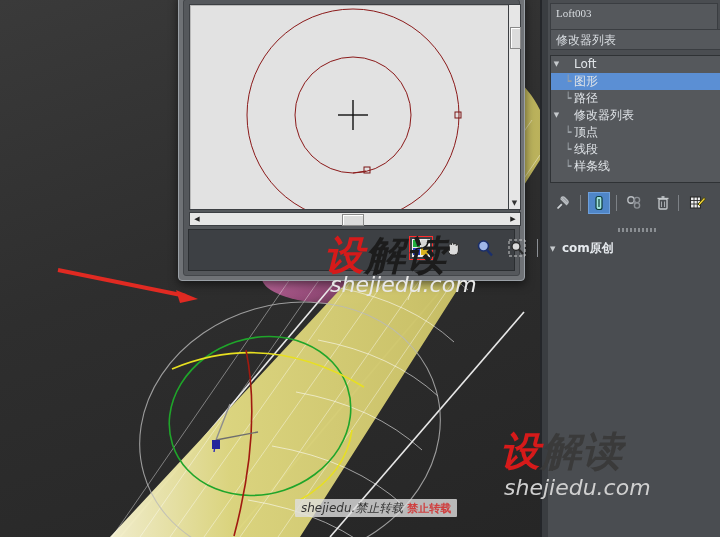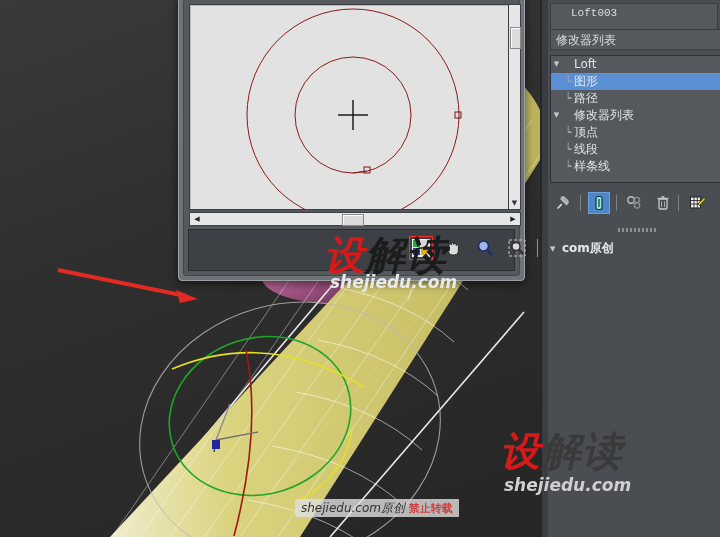--- a/index.html
+++ b/index.html
@@ -86,22 +86,22 @@
   
   .cpanel{
     position:absolute;left:540px;top:0;width:180px;height:537px;
     background:#4a4d51;
     border-left:2px solid #24262a;
   }
   .cp-strip{position:absolute;left:0;top:0;width:6px;height:537px;background:#3a3d41;}
   .namefield{
     position:absolute;left:8px;top:3px;width:168px;height:29px;
     background:#55585c;border:1px solid #3a3d41;
-    color:#d9dde1;font-size:11px;line-height:18px;padding-left:20px;
-    box-sizing:border-box;font-family:Liberation Mono, monospace;
+    color:#d9dde1;font-size:11px;line-height:18px;padding-left:5px;
+    box-sizing:border-box;font-family:Liberation Serif, serif;
   }
   .modlist{
     position:absolute;left:8px;top:29px;width:174px;height:21px;
     background:#55585c;border:1px solid #3a3d41;
     color:#d9dde1;font-size:12px;line-height:21px;padding-left:5px;
     box-sizing:border-box;
   }
   .stack{
     position:absolute;left:8px;top:55px;width:175px;height:128px;
     background:#55585c;border:1px solid #2f3235;box-sizing:border-box;
@@ -147,21 +147,21 @@
   }
 
   
   .wm{position:absolute;pointer-events:none;}
   .wm-cn{
     font-family:"DejaVu Sans","Liberation Sans",sans-serif;
     font-weight:bold;font-style:italic;
   }
   .wm-big{font-size:40px;letter-spacing:1px;}
   .wm-sub{
-    font-size:17px;font-style:italic;font-weight:bold;
+    font-size:22px;font-style:italic;font-weight:normal;
     font-family:"DejaVu Sans","Liberation Sans",sans-serif;
   }
   .wm-red{color:#d61a1a;}
   .wm-dark{color:#1c1c1c;}
   .wm-light{color:#e8e8e8;}
   .wm-gray{color:#3a3a3a;}
 
   .bottom-wm{
     position:absolute;left:295px;top:499px;height:16px;
     background:rgba(222,222,222,.80);
@@ -415,17 +415,17 @@
   </div>
 
   <div class="wm" style="left:500px;top:424px;z-index:40;">
     <div class="wm-cn wm-big">
       <span class="wm-red">设</span><span class="wm-gray">解读</span>
     </div>
     <div class="wm-sub" style="color:#cfcfcf;margin-top:-4px;margin-left:4px;">shejiedu.com</div>
   </div>
 
   <div class="bottom-wm">
-    <span>shejiedu.com原创</span>
+    <span>shejiedu.禁止转载</span>
     <span class="red">禁止转载</span>
   </div>
 
 </div>
 
 </body></html>

